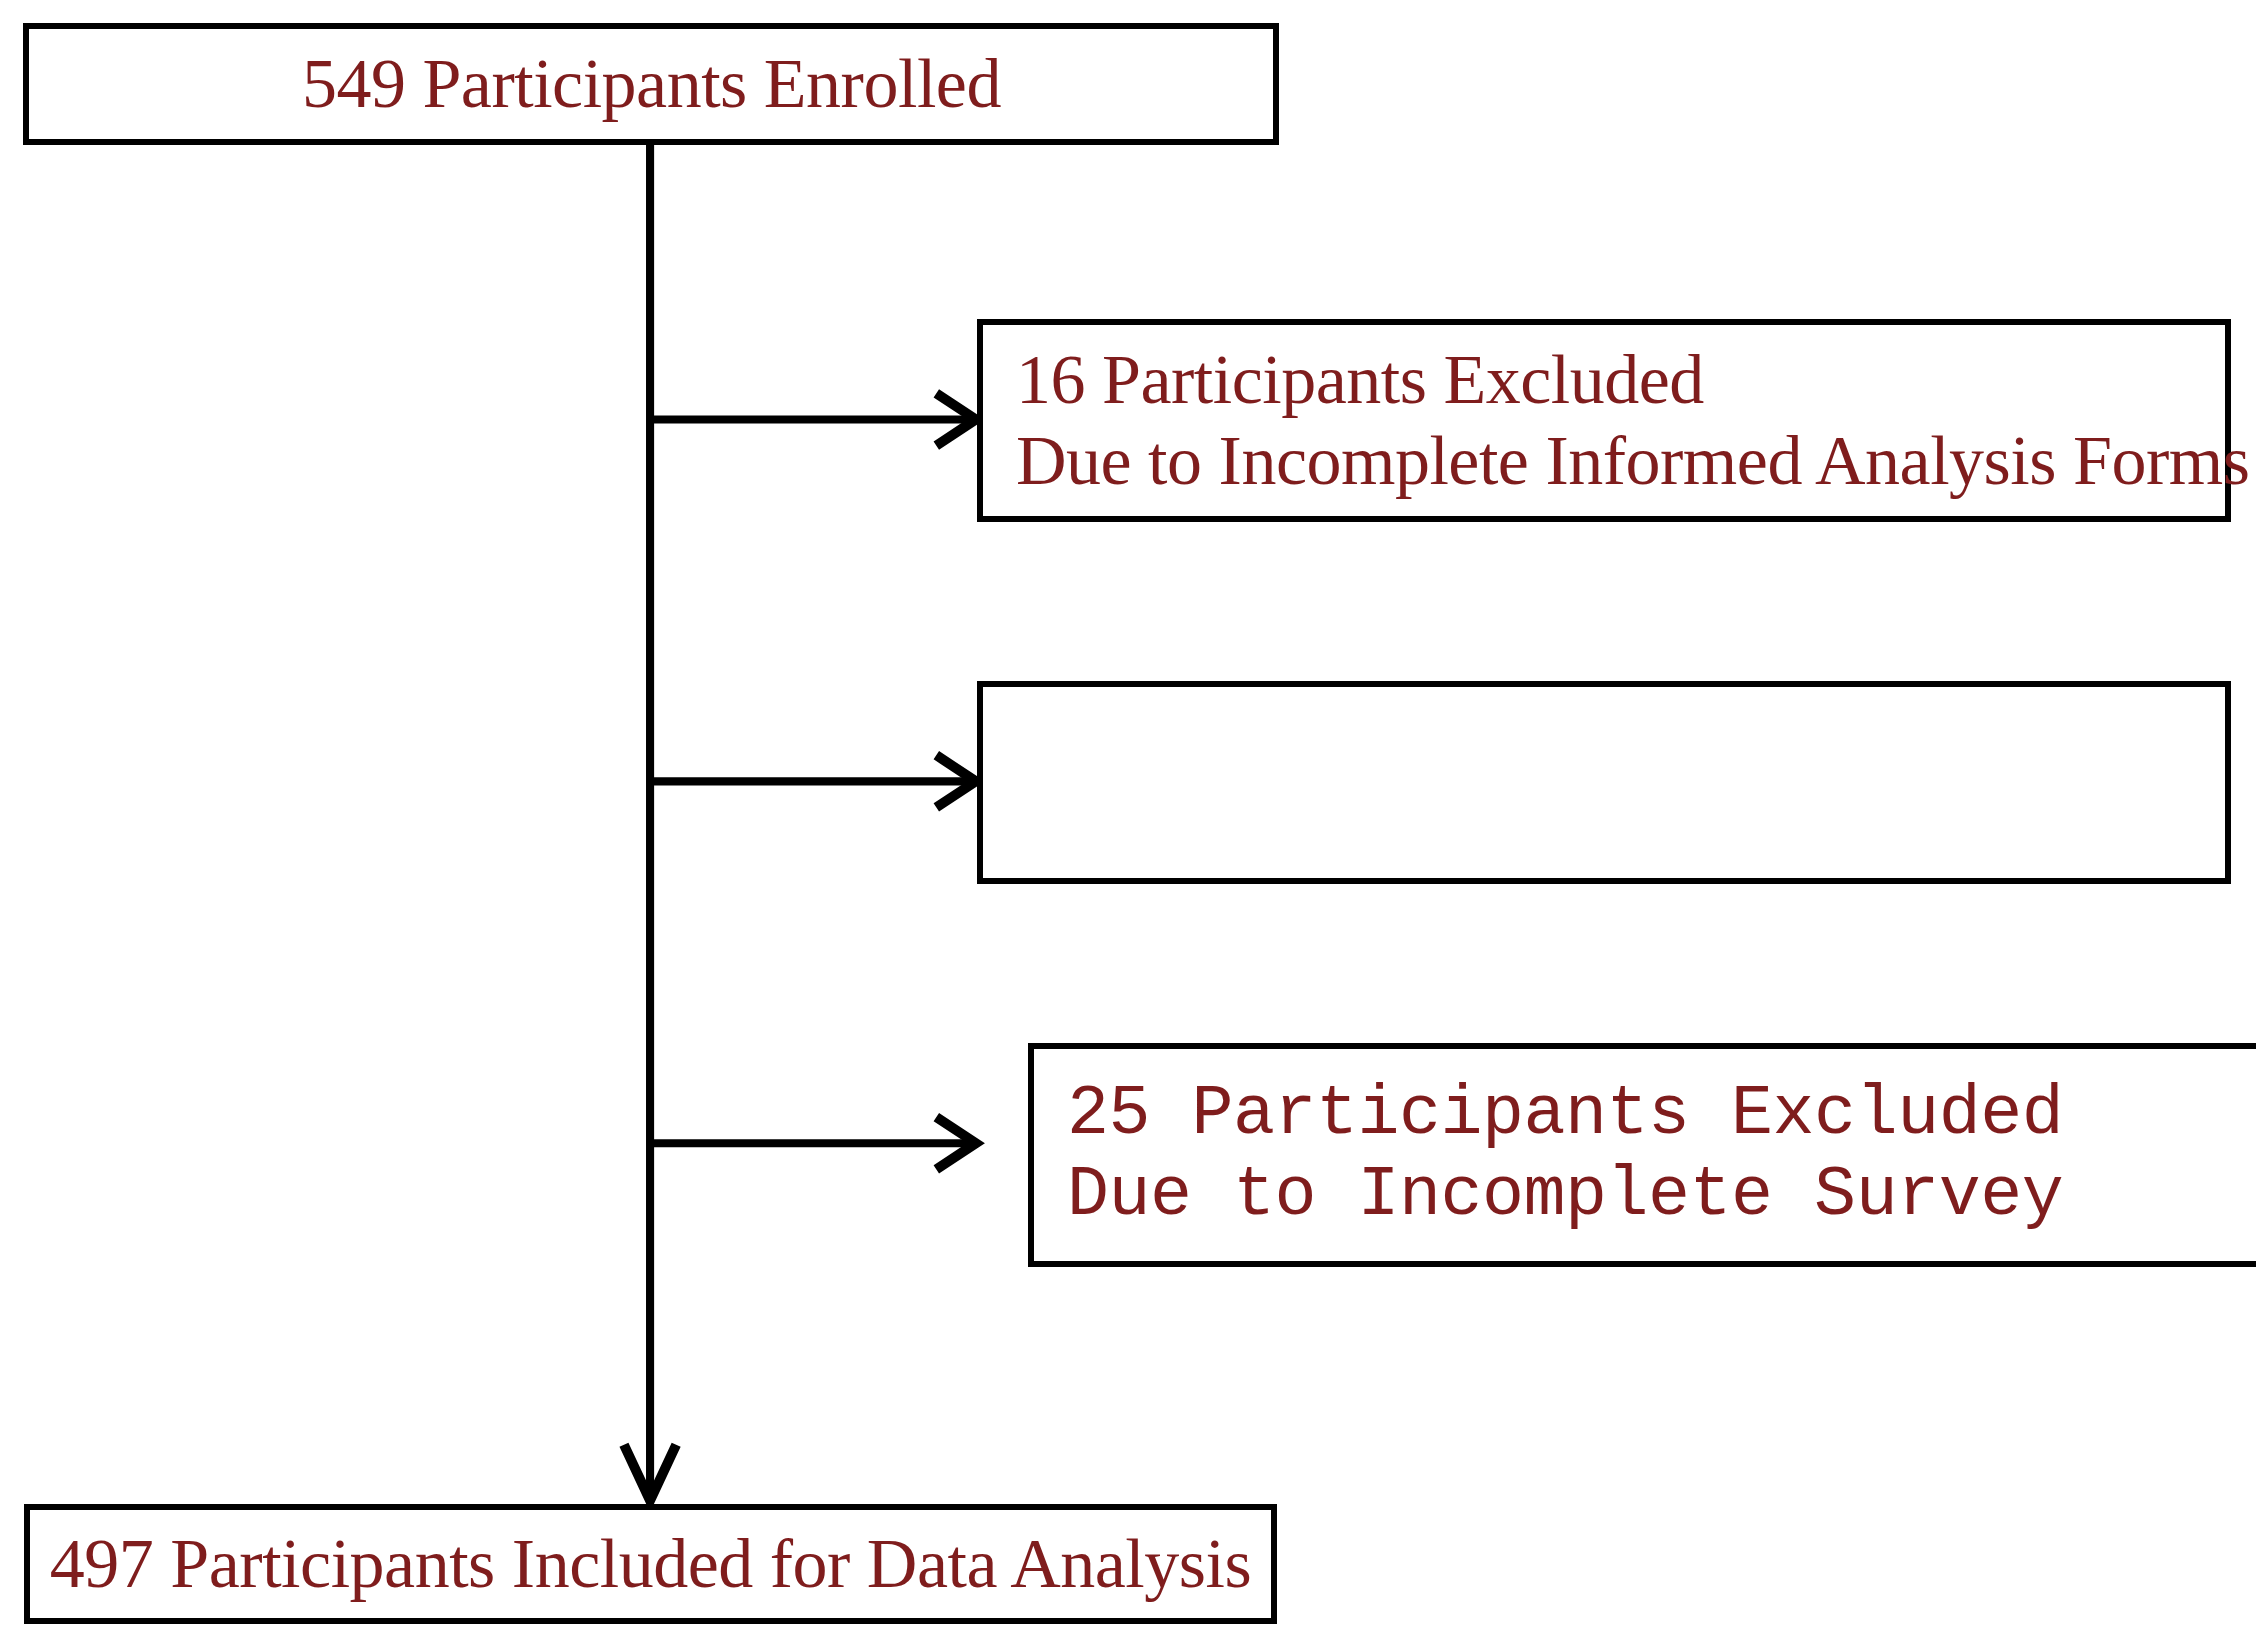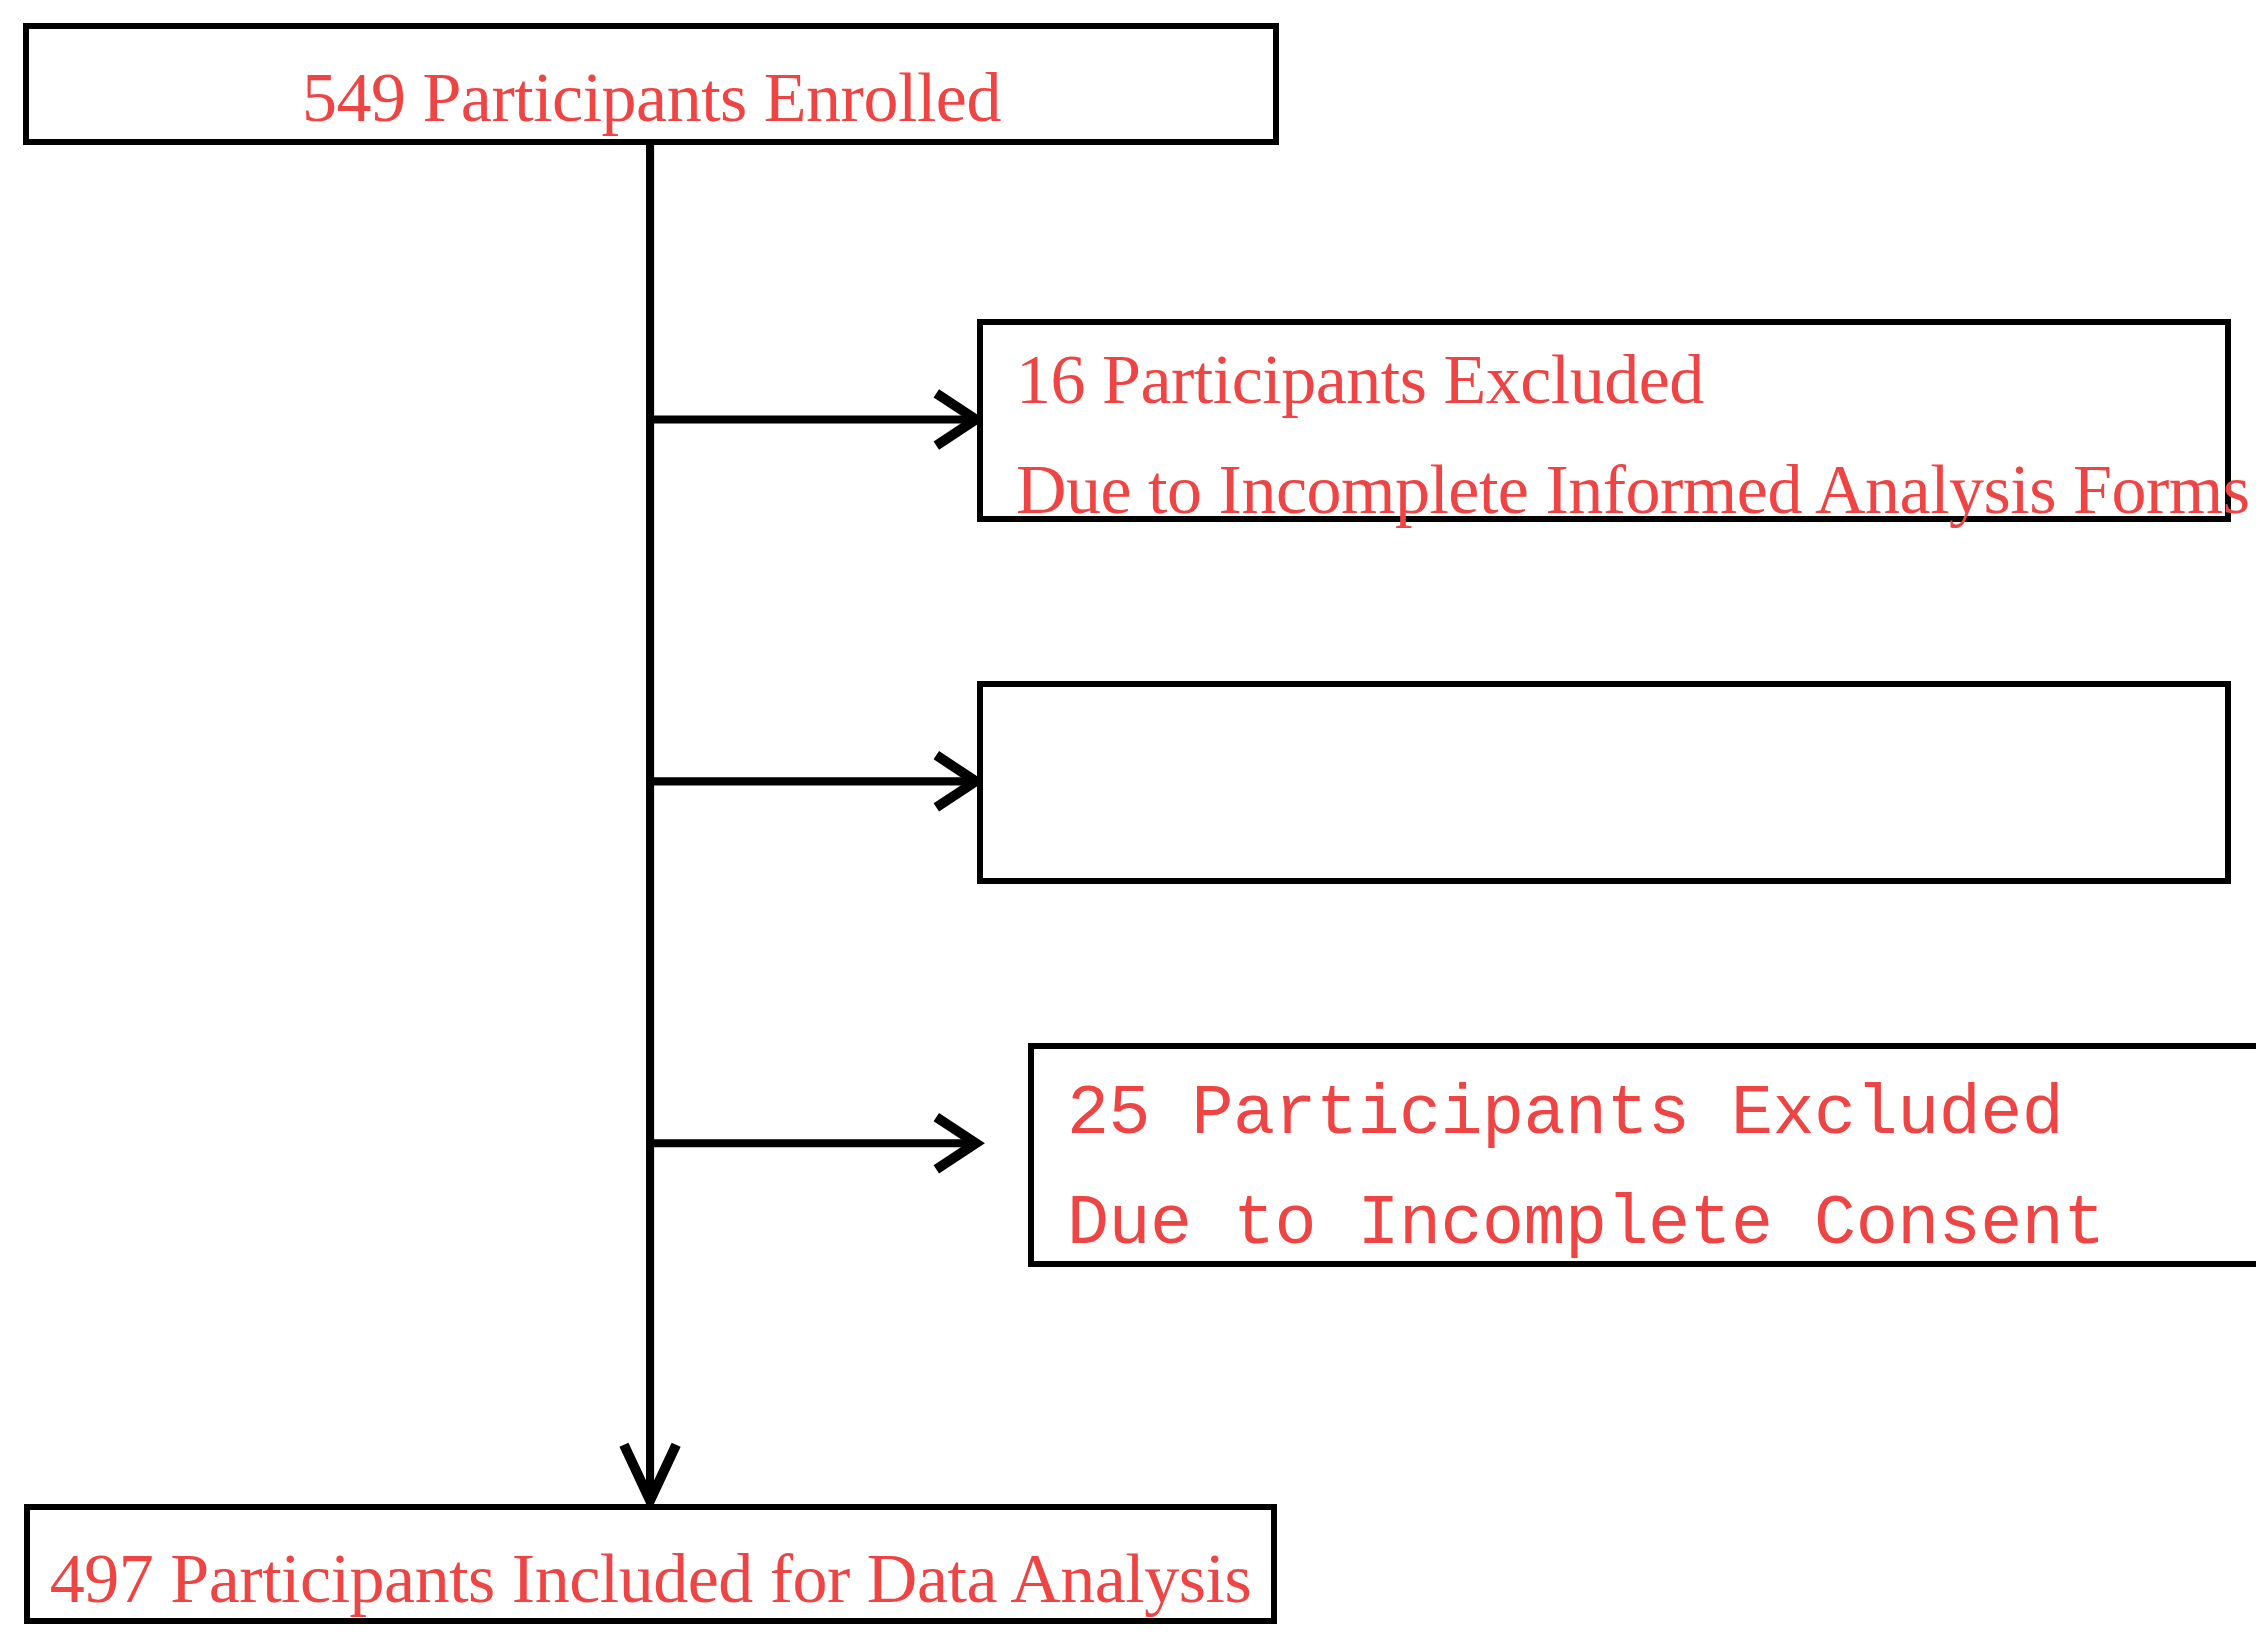--- a/index.html
+++ b/index.html
@@ -39,22 +39,21 @@
   }
   .node-box.centered { align-items: center; }
   .node-box.lefted   { align-items: flex-start; padding-left: 33px; }
 
   .node-line {
     display: block;
     white-space: pre;
     font-size: 70px;
     line-height: 1.08;
     letter-spacing: -0.5px;
-    color: #ef4444;
-    margin-top: 29px;
+    color: #7f1d1d;
   }
 
   #box-enrolled {
     left: 23.4px;
     top: 22.5px;
     width: 1256px;
     height: 122px;
   }
   #box-included {
     left: 24px;
@@ -111,21 +110,21 @@
   <div class="node-box lefted" id="box-excluded-0">
     <span class="node-line excl-line-1">16 Participants Excluded</span>
     <span class="node-line">Due to Incomplete Informed Analysis Forms</span>
   </div>
 
   <div class="node-box lefted" id="box-excluded-1">
   </div>
 
   <div class="node-box lefted" id="box-excluded-2">
     <span class="node-line excl-line-1">25 Participants Excluded</span>
-    <span class="node-line">Due to Incomplete Consent</span>
+    <span class="node-line">Due to Incomplete Survey</span>
   </div>
 
   <div class="node-box centered" id="box-included">
     <span class="node-line">497 Participants Included for Data Analysis</span>
   </div>
 
 </div>
 
 
 </body></html>

